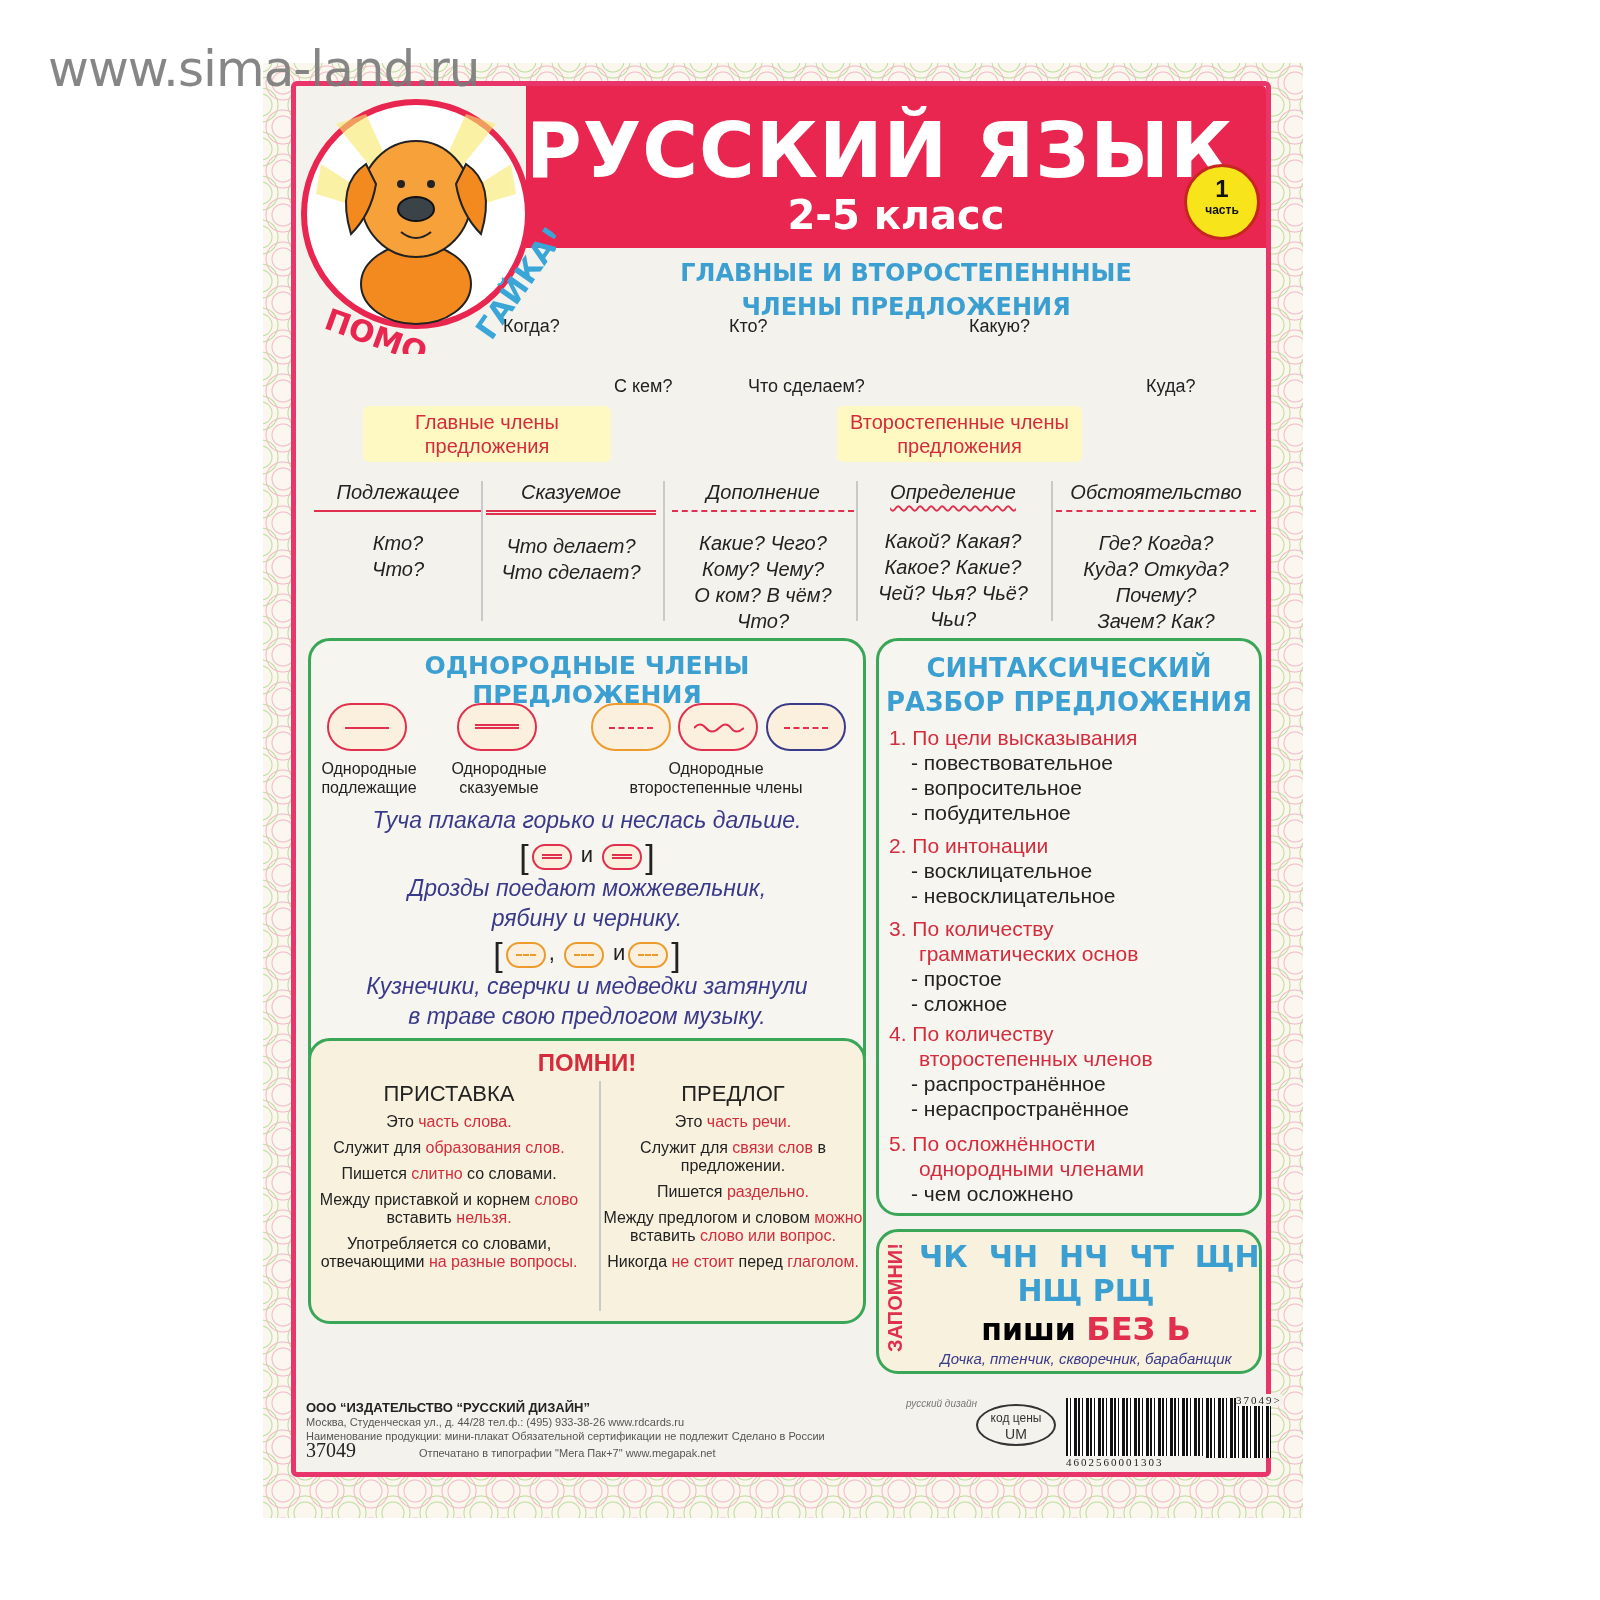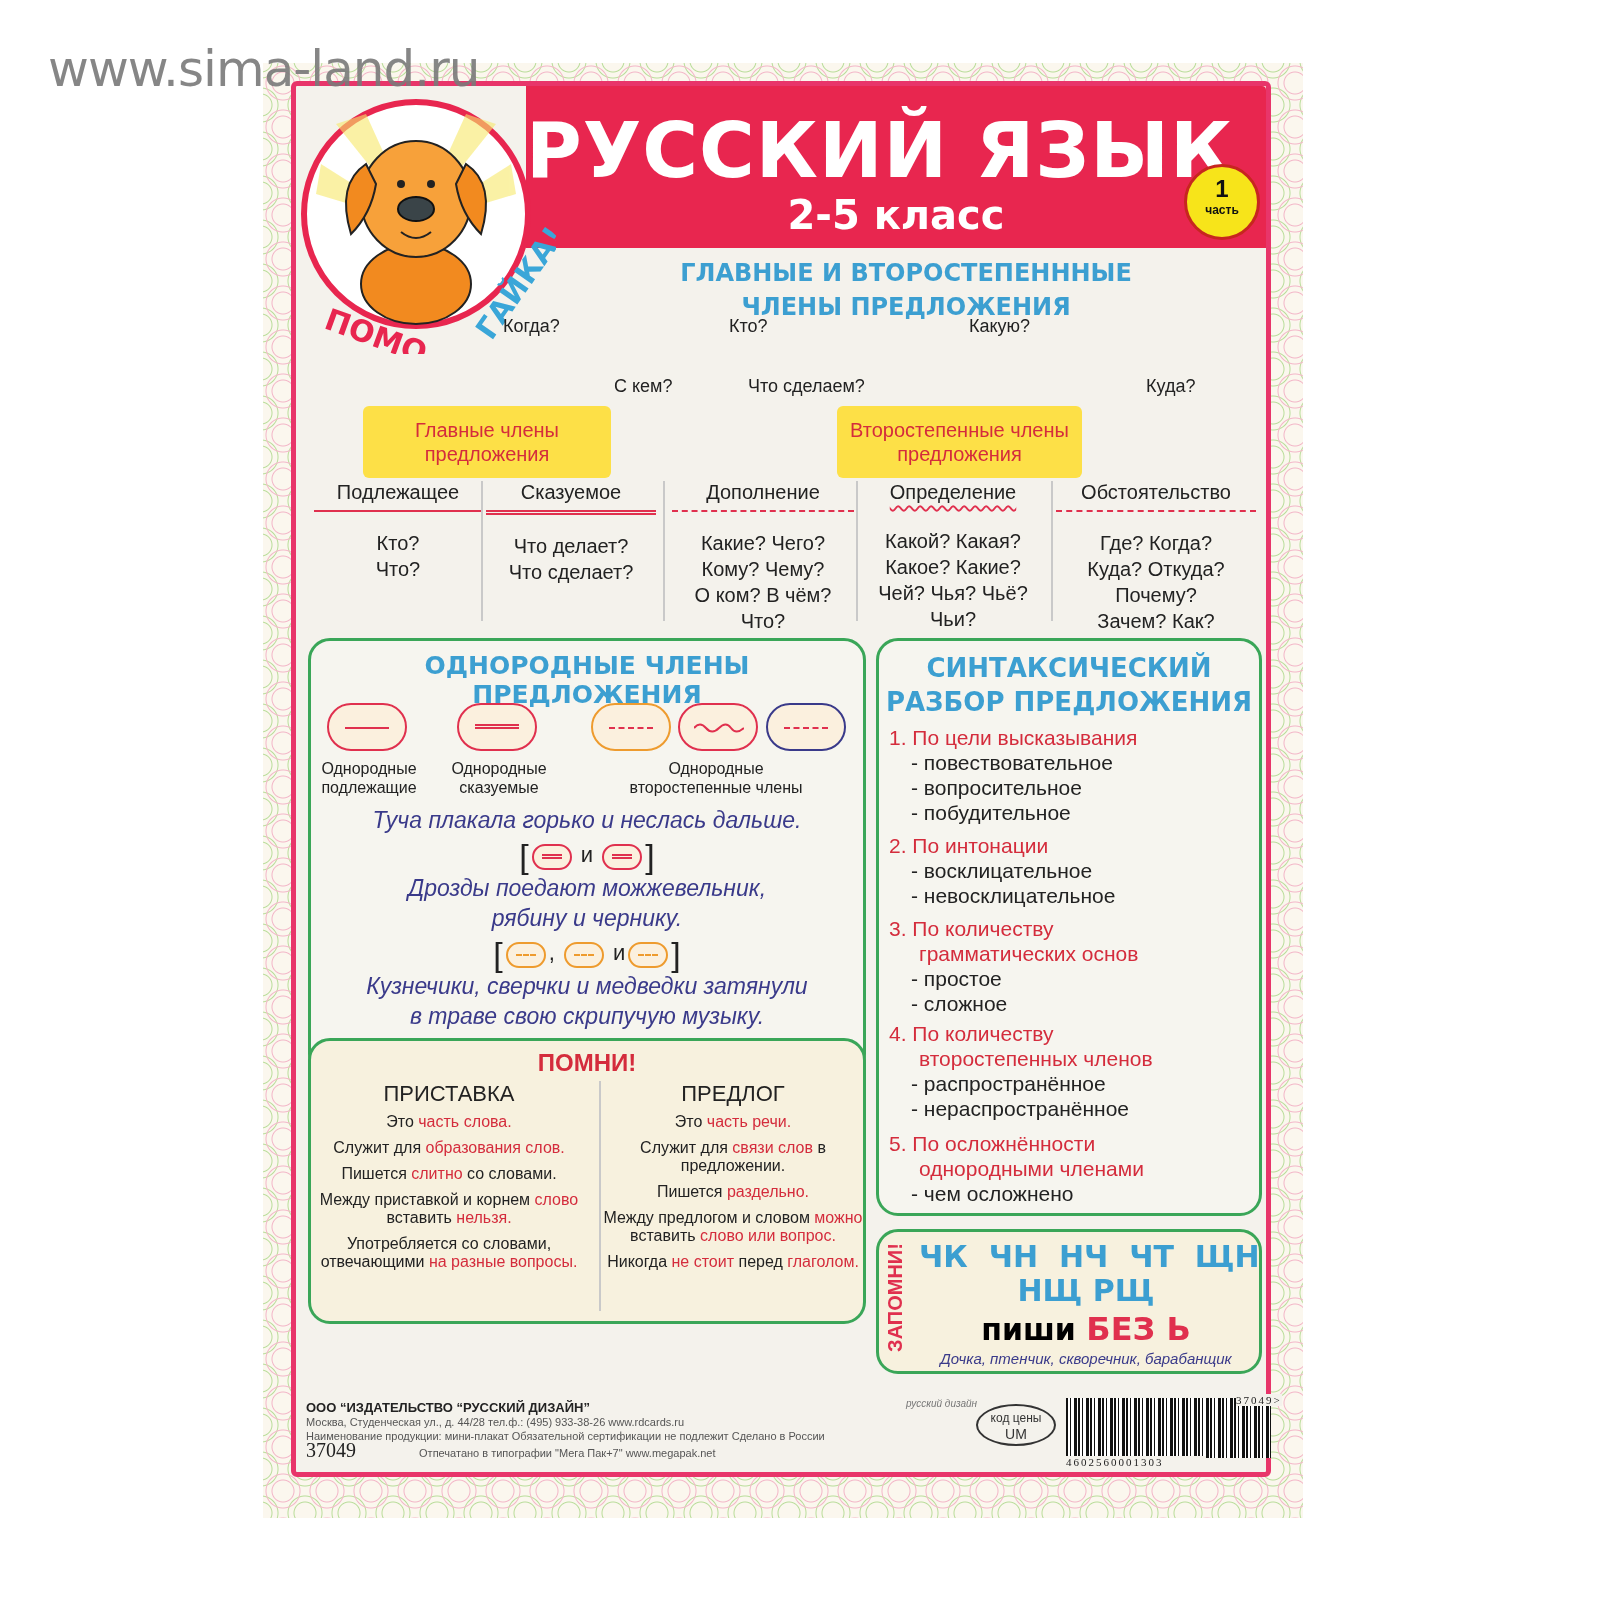--- a/index.html
+++ b/index.html
@@ -20,22 +20,22 @@
   .logo { position: absolute; left: 0; top: 8px; width: 260px; height: 260px; }
   .section-title { position: absolute; color: #3c9fd1; font-weight: bold; text-align: center; font-family: "DejaVu Sans", sans-serif; }
   .q { position: absolute; font-size: 18px; color: #222; }
   .sentence { position: absolute; left: 183px; top: 268px; font-size: 26px; font-style: italic; color: #3a3a8a; white-space: nowrap; }
   .sentence span { display: inline-block; }
   .u-dashdot { border-bottom: 2px dashed #e0304e; padding-bottom: 2px; }
   .u-dash { border-bottom: 2px dashed #e0304e; padding-bottom: 2px; }
   .u-single { border-bottom: 2px solid #e0304e; padding-bottom: 2px; }
   .u-double { border-bottom: 5px double #e0304e; padding-bottom: 2px; }
   .u-wavy { text-decoration: underline wavy #e0304e; text-underline-offset: 6px; }
-  .cat-box { position: absolute; background: #fde047; color: #d42c3c; font-size: 20px; text-align: center; padding: 12px 10px; border-radius: 6px; line-height: 24px; }
-  .col { position: absolute; top: 395px; text-align: center; font-size: 20px; color: #222; }
+  .cat-box { position: absolute; background: #fef9c3; color: #d42c3c; font-size: 20px; text-align: center; padding: 4px 10px; border-radius: 6px; line-height: 24px; }
+  .col { position: absolute; top: 395px; text-align: center; font-size: 20px; color: #222; font-style: italic; }
   .col .head { padding-bottom: 6px; margin-bottom: 18px; }
   .col .qs { line-height: 26px; }
   .vline { position: absolute; width: 2px; background: #c9c9c9; }
   .box { position: absolute; border: 3px solid #3aa658; border-radius: 22px; background: #f6f5ef; }
   .box-cream { background: #f7f1de; }
   .oval { position: absolute; width: 80px; height: 48px; border-radius: 24px; border: 2px solid #e0304e; background: #fbf0de; }
   .oval .line { position: absolute; left: 16px; right: 16px; top: 22px; }
   .olabel { position: absolute; text-align: center; font-size: 16px; color: #222; line-height: 19px; }
   .ex { position: absolute; left: 0; right: 0; text-align: center; font-size: 23px; font-style: italic; color: #3a3a8a; line-height: 30px; }
   .scheme { position: absolute; left: 0; right: 0; text-align: center; font-size: 22px; color: #222; }
@@ -200,21 +200,21 @@
       </div>
       <div class="ex" style="top:232px;">
         <div>Дрозды поедают можжевельник,</div>
         <div>рябину и чернику.</div>
       </div>
       <div class="scheme" style="top:294px;">
         <span class="bracket">[</span><span class="mini orange"></span>, <span class="mini orange"></span> <span>и</span><span class="mini orange"></span><span class="bracket">]</span>
       </div>
       <div class="ex" style="top:330px;">
         <div>Кузнечики, сверчки и медведки затянули</div>
-        <div>в траве свою скрипучую музыку.</div>
+        <div>в траве свою предлогом музыку.</div>
       </div>
       <div class="scheme" style="top:392px;">
         <span class="bracket">[</span><span class="mini"></span>, <span class="mini"></span> <span>и</span> <span class="mini"></span><span class="bracket">]</span>
       </div>
     </div>
 
     <div class="box" style="left:580px; top:552px; width:386px; height:578px;">
       <div class="section-title" style="left:0; right:0; top:10px; font-size:26px; line-height:34px;">
         <div>СИНТАКСИЧЕСКИЙ</div>
         <div>РАЗБОР ПРЕДЛОЖЕНИЯ</div>

